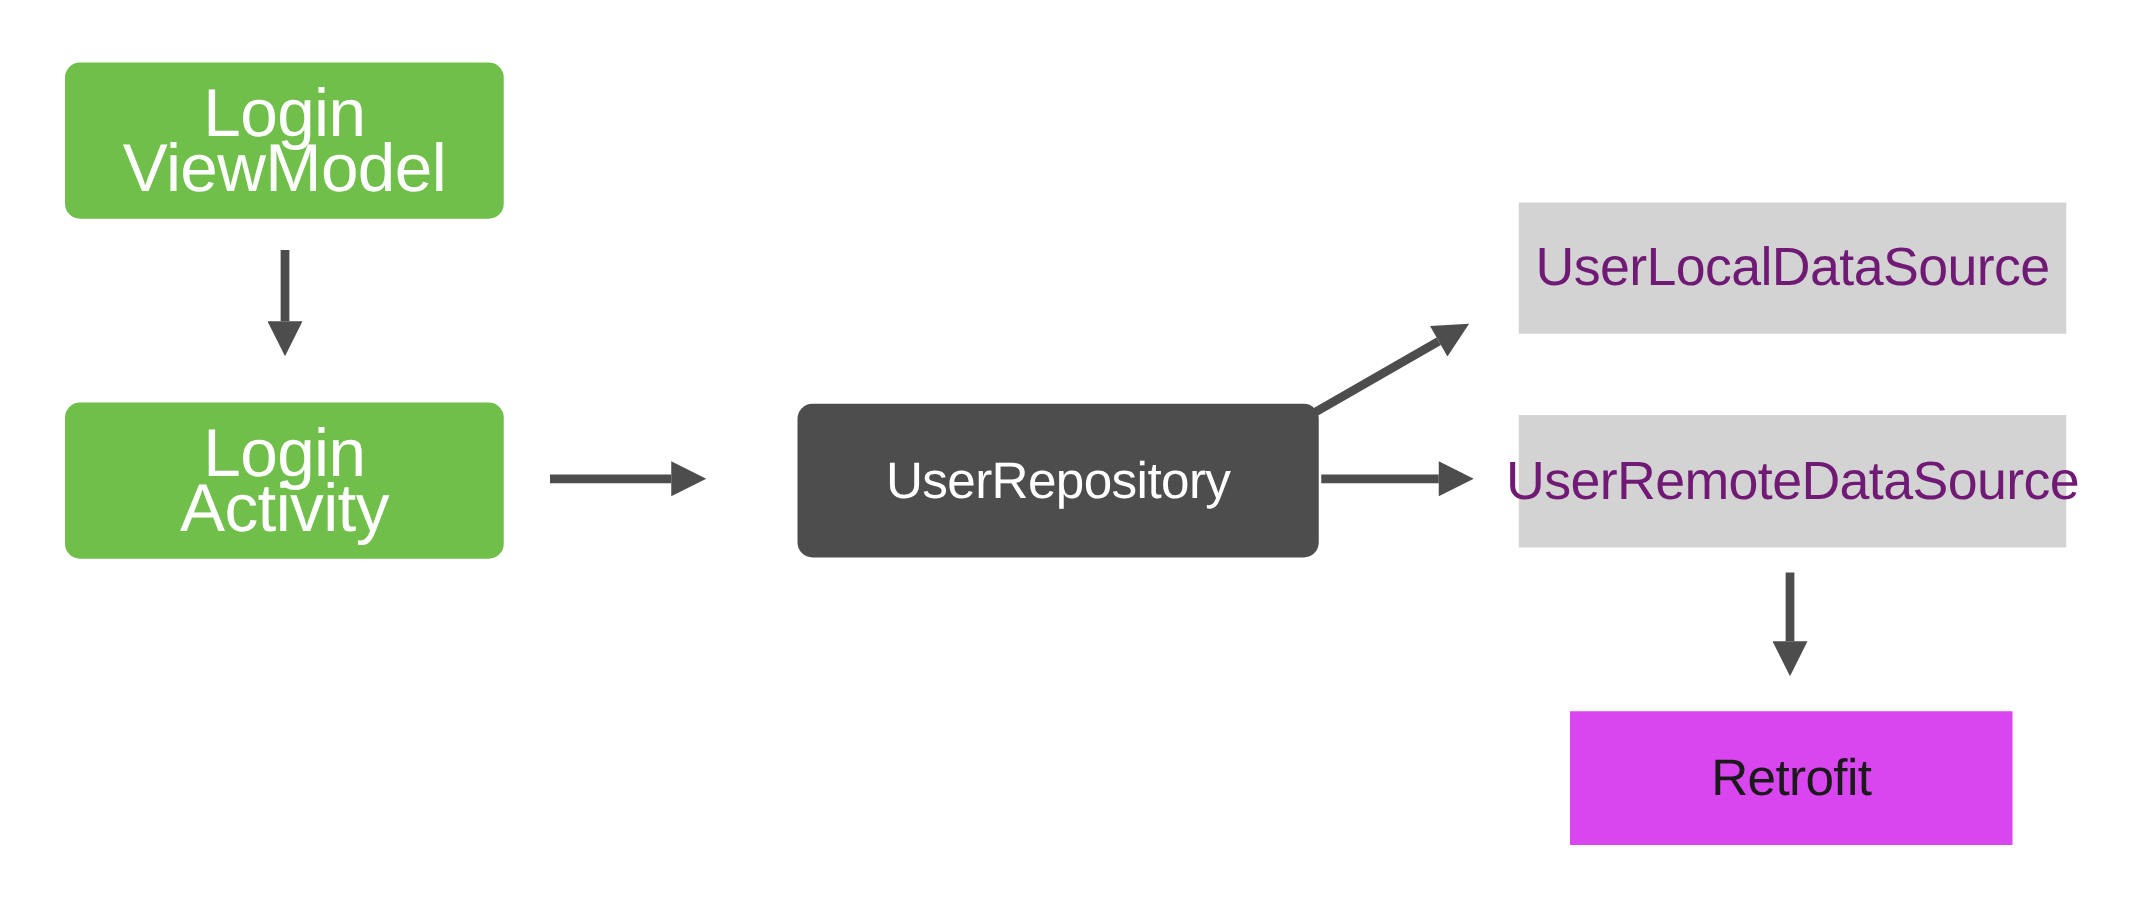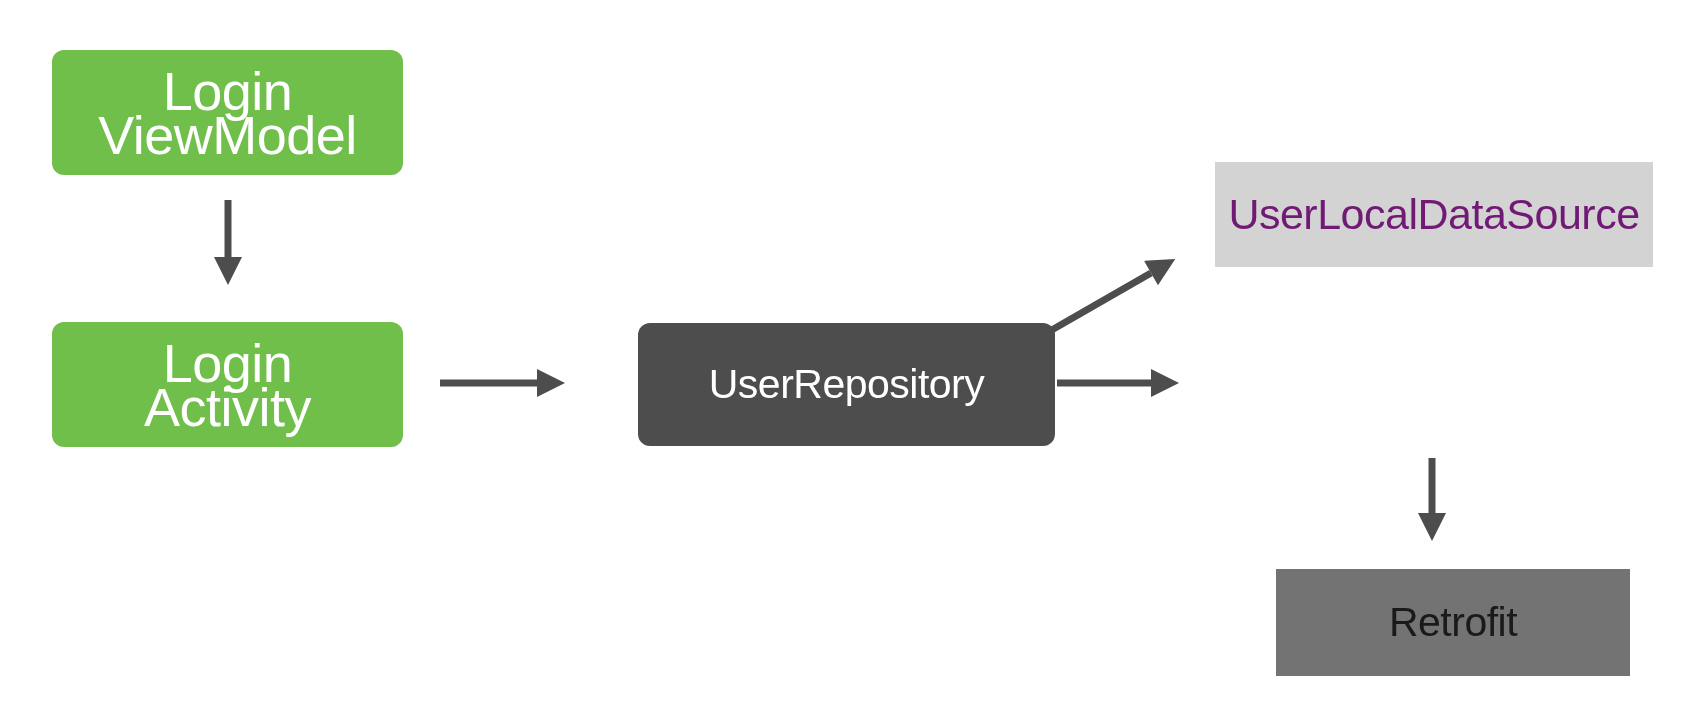--- a/index.html
+++ b/index.html
@@ -44,24 +44,23 @@
     color: #ffffff;
     border-radius: 12px;
     font-size: 41px;
   }
   .node-gray {
     background: #D3D3D3;
     color: #701a75;
     font-size: 43px;
   }
   .node-lightgray {
-    background: #737373;
+    background: #d946ef;
     color: #1A1A1A;
     font-size: 41px;
-    margin-left: 20px;
   }
   #node-login-activity  { left: 52px;   top: 50px;  width: 351px; height: 125px; }
   #node-login-viewmodel { left: 52px;   top: 322px; width: 351px; height: 125px; }
   #node-user-repository { left: 595px;  top: 323px; width: 417px; height: 123px; margin-left: 43px; }
   #node-user-local      { left: 1215px; top: 162px; width: 438px; height: 105px; }
   #node-user-remote     { left: 1215px; top: 332px; width: 438px; height: 106px; }
   #node-retrofit        { left: 1256px; top: 569px; width: 354px; height: 107px; }
 </style>
 </head>
 <body>
@@ -102,18 +101,21 @@
   </div>
 
   <div id="node-user-repository" class="node node-dark">
     <span class="line">UserRepository</span>
   </div>
 
   <div id="node-user-local" class="node node-gray">
     <span class="line">UserLocalDataSource</span>
   </div>
 
+  <div id="node-user-remote" class="node node-gray">
+    <span class="line">UserRemoteDataSource</span>
+  </div>
 
   <div id="node-retrofit" class="node node-lightgray">
     <span class="line">Retrofit</span>
   </div>
 
 </div>
 
 </body></html>

